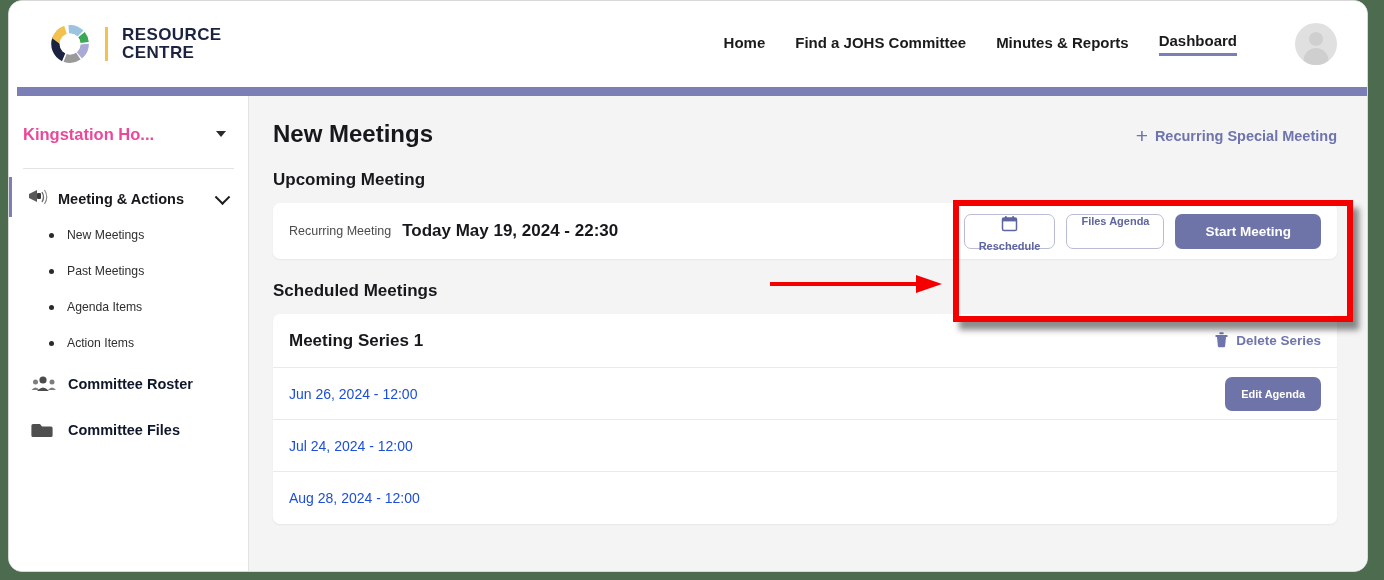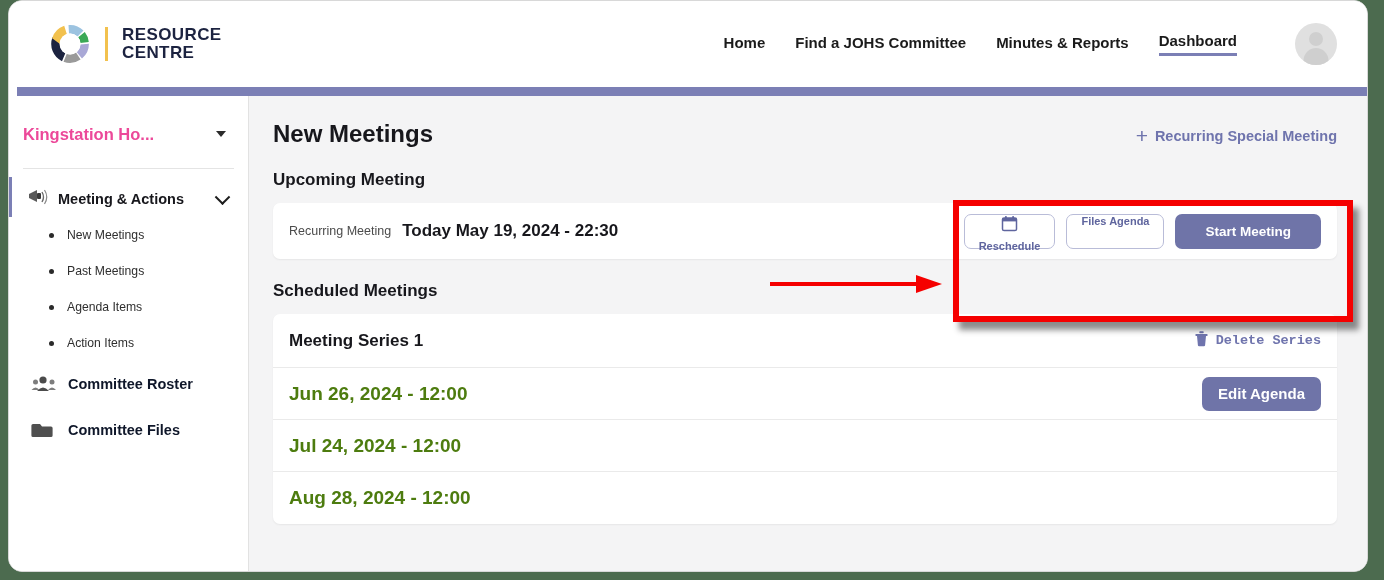--- a/index.html
+++ b/index.html
@@ -216,36 +216,36 @@
     box-shadow: 0 1px 2px rgba(0,0,0,.06);
   }
   #series-head {
     display: flex; align-items: center;
     height: 54px; padding: 0 16px;
     border-bottom: 1px solid #eaeaea;
   }
   #series-title { font-size: 17px; font-weight: bold; color: #17171c; }
   #delete-series-btn {
     margin-left: auto; display: flex; align-items: center; gap: 7px;
-    color: #6f74ad; font-size: 13.5px; font-weight: bold; cursor: pointer; font-family: Liberation Mono, monospace;
+    color: #6f74ad; font-size: 13.5px; font-weight: bold; cursor: pointer;
   }
 
   .meeting-row {
     display: flex; align-items: center;
     height: 52px; padding: 0 16px;
     border-bottom: 1px solid #eaeaea;
   }
   .meeting-row:last-child { border-bottom: none; }
-  .meeting-date { font-size: 19px; font-weight: bold; color: #4d7c0f; }
+  .meeting-date { font-size: 14px; font-weight: normal; color: #1d4ed8; }
   .edit-agenda-btn {
     margin-left: auto;
     height: 34px; padding: 0 16px;
     border: none; border-radius: 7px;
     background: #6f74a8; color: #ffffff;
-    font-size: 15px; font-weight: bold;
+    font-size: 11px; font-weight: bold;
     cursor: pointer; font-family: "Liberation Sans", sans-serif;
   }
 
   
   #annotation-box {
     position: absolute;
     left: 953px; top: 200px;
     width: 400px; height: 122px;
     border: 6px solid #f50000;
     box-shadow: 6px 8px 6px rgba(0,0,0,.45);

